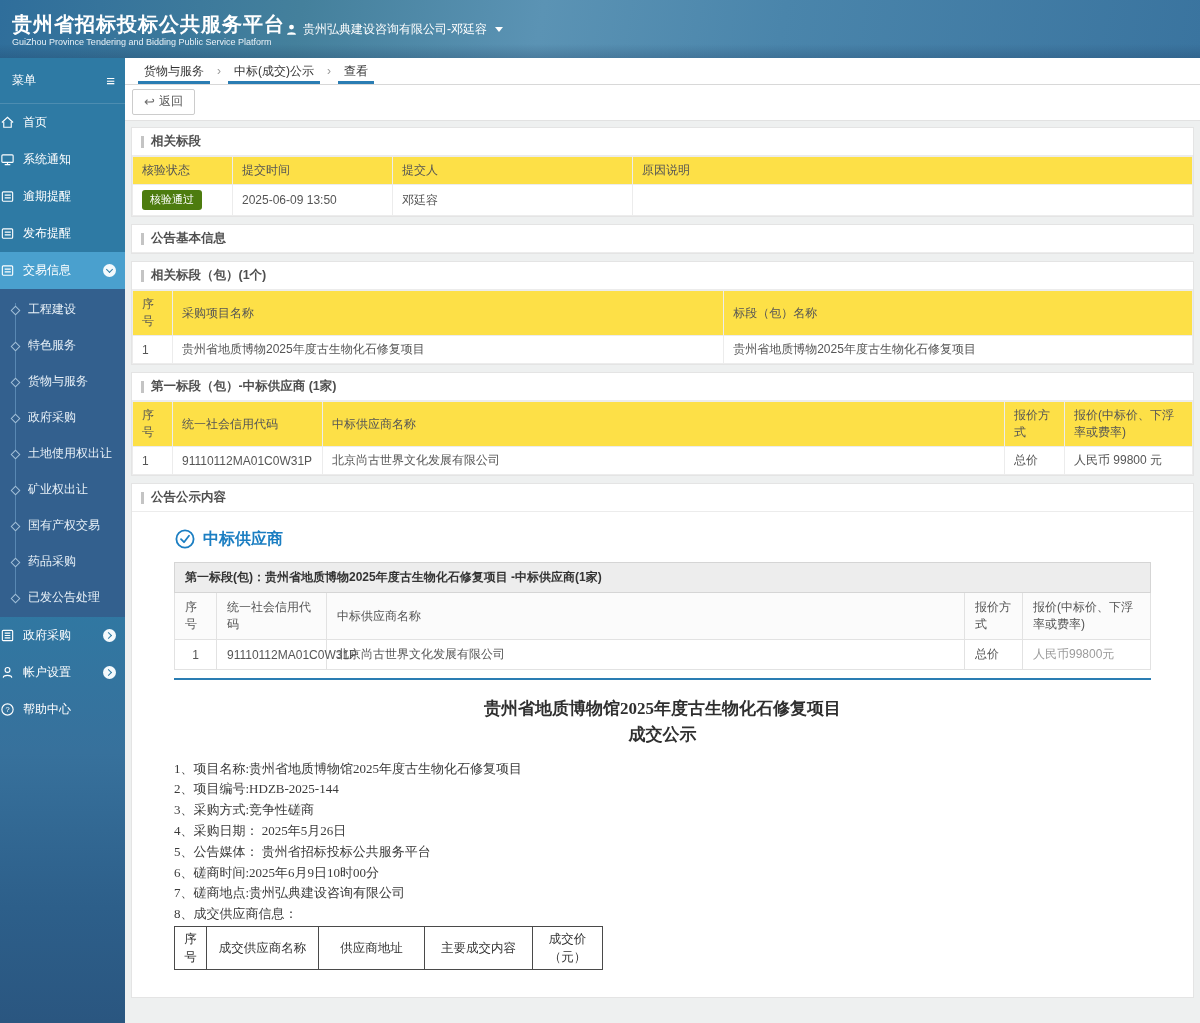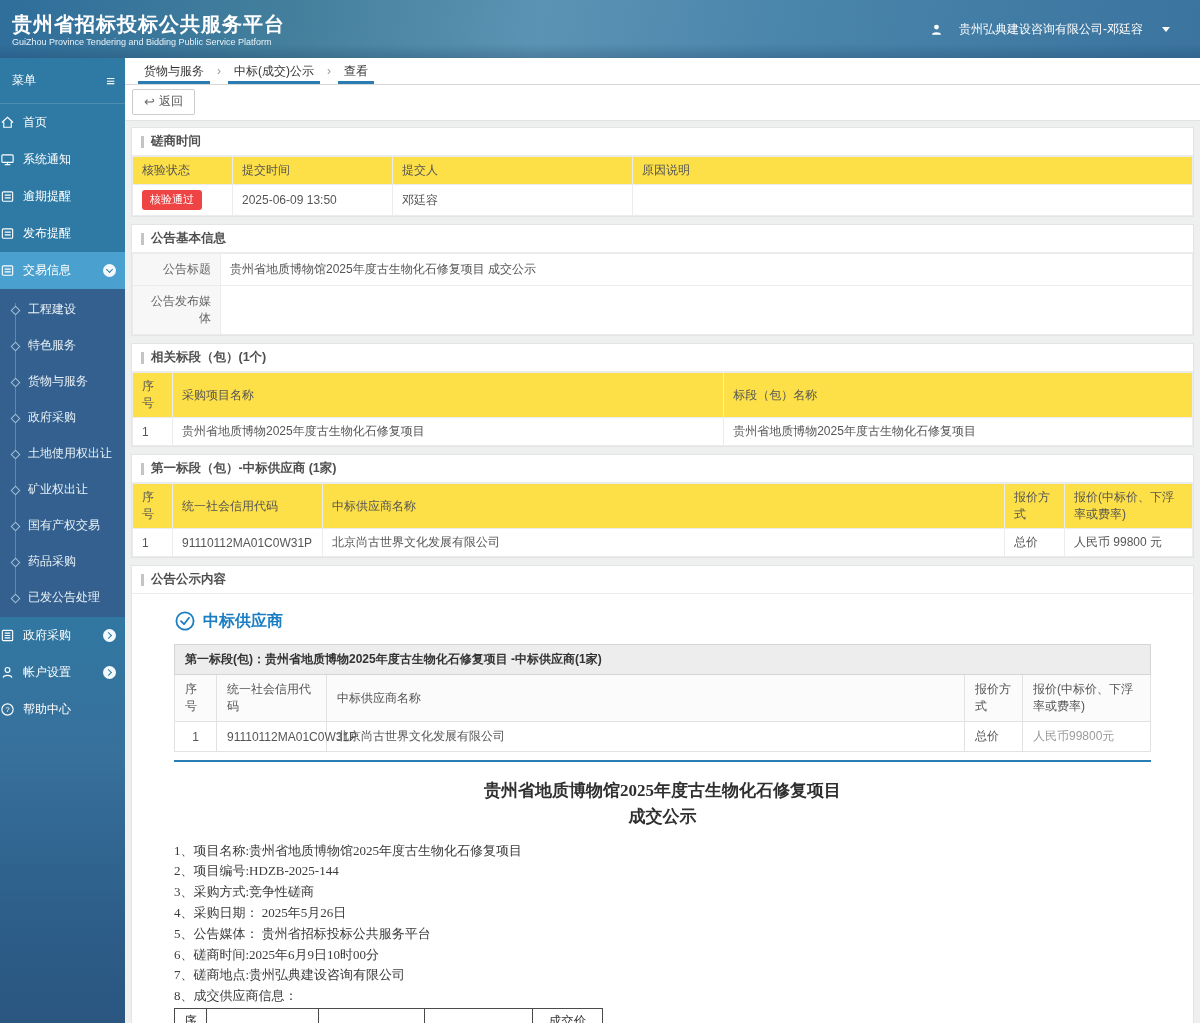--- a/index.html
+++ b/index.html
@@ -1,26 +1,26 @@
 <!DOCTYPE html>
 <html><head>
 <meta charset="utf-8">
 <style>
   * { margin:0; padding:0; box-sizing:border-box; }
   html,body { width:1200px; height:1023px; font-family:"Liberation Sans", sans-serif; background:#eef0f0; overflow:hidden; }
 
   
-  .header { height:58px; display:flex; justify-content:space-between; align-items:center;
+  .header { height:58px; display:flex; align-items:center;
     background:linear-gradient(100deg,#2f6e9b 0%,#44809c 25%,#5b93b4 45%,#4a85ab 65%,#3a749f 100%);
     padding:0 30px 0 12px; position:relative; }
   .header::after { content:''; position:absolute; left:0; bottom:0; width:100%; height:14px;
     background:linear-gradient(180deg,rgba(20,50,80,0) 0%,rgba(25,55,90,0.25) 100%); pointer-events:none; }
   .brand-title { color:#fff; font-size:20px; font-weight:bold; letter-spacing:1px; line-height:1.2; }
   .brand-sub { color:#e8f1f7; font-size:9px; margin-top:1px; }
-  .user-area { display:flex; align-items:center; gap:16px; color:#fff; font-size:12px; cursor:pointer; z-index:2; }
+  .user-area { display:flex; align-items:center; gap:5px; color:#fff; font-size:12px; cursor:pointer; z-index:2; }
   .caret-down { width:0; height:0; border-left:4px solid transparent; border-right:4px solid transparent; border-top:5px solid #fff; margin-left:3px; }
 
   
   .layout { display:flex; height:965px; }
 
   
   .sidebar { width:125px; flex-shrink:0; color:#fff; font-size:12px;
     background:linear-gradient(180deg,#2e7aa4 0%,#2e7aa4 52%,#37719c 72%,#2d5f8a 88%,#2a5680 100%); }
   .menu-header { height:46px; display:flex; align-items:center; justify-content:space-between; padding:0 10px 0 12px;
     border-bottom:1px solid rgba(255,255,255,0.15); font-size:12px; }
@@ -54,21 +54,21 @@
   .content { flex:1; padding:6px 6px 8px; overflow:auto; }
   .card { background:#fff; border:1px solid #e4e4e4; margin-bottom:7px; }
   .card-title { display:flex; align-items:center; padding:5px 9px; font-size:12.5px; color:#4f4f4f; font-weight:bold;
     border-bottom:1px solid #ececec; }
   .card-title::before { content:''; width:3px; height:12px; background:#c4c4c4; margin-right:7px; }
 
   table.grid { width:100%; border-collapse:collapse; font-size:12px; color:#555; table-layout:fixed; }
   .grid th { background:#fde047; font-weight:normal; text-align:left; padding:5px 9px; border:1px solid #ececec; color:#555; }
   .grid td { padding:5px 9px; border:1px solid #ececec; color:#555; background:#fff; overflow:hidden; }
   .muted { color:#9b9b9b; }
-  .badge-green { display:inline-block; background:#ef4444; color:#fff; font-size:11px; padding:2px 8px 3px; border-radius:3px; }
+  .badge-green { display:inline-block; background:#4d7c0f; color:#fff; font-size:11px; padding:2px 8px 3px; border-radius:3px; }
 
   .kv td.kv-label { width:88px; background:#f7f7f7; text-align:right; color:#666; padding:7px 9px; }
   .kv td.kv-value { padding:7px 9px; }
 
   
   .notice-inner { padding:12px 42px 26px; }
   .supplier-heading { display:flex; align-items:center; gap:7px; color:#1b7ec2; font-size:16px; font-weight:bold; margin:4px 0 12px; }
   table.band-table { width:100%; border-collapse:collapse; font-size:12px; color:#555; table-layout:fixed; border:1px solid #d5d5d5; }
   .band-table .band-row td { background:#ededed; color:#333; font-weight:bold; padding:6px 10px; border:1px solid #d5d5d5;margin-left:44px; }
   .band-table th { background:#fbfbfb; font-weight:normal; text-align:left; padding:6px 10px; border:1px solid #e2e2e2; }
@@ -225,21 +225,21 @@
     <div class="toolbar">
       <button class="back-btn">
         <span class="back-ico">↩</span>
         <span>返回</span>
       </button>
     </div>
 
     <div class="content">
 
       <div class="card">
-        <div class="card-title">磋商时间</div>
+        <div class="card-title">相关标段</div>
         <table class="grid">
           <colgroup>
               <col style="width:100px">
               <col style="width:160px">
               <col style="width:240px">
               <col>
             </colgroup>
           <thead>
               <tr>
             <th>核验状态</th>
@@ -254,32 +254,20 @@
             <td>2025-06-09 13:50</td>
             <td>邓廷容</td>
             <td></td>
           </tr>
             </tbody>
         </table>
       </div>
 
       <div class="card">
         <div class="card-title">公告基本信息</div>
-        <table class="grid kv">
-          <tbody>
-            <tr>
-              <td class="kv-label">公告标题</td>
-              <td class="kv-value">贵州省地质博物馆2025年度古生物化石修复项目 成交公示</td>
-            </tr>
-            <tr>
-              <td class="kv-label">公告发布媒体</td>
-              <td class="kv-value"></td>
-            </tr>
-          </tbody>
-        </table>
       </div>
 
       <div class="card">
         <div class="card-title">相关标段（包）(1个)</div>
         <table class="grid">
           <colgroup>
               <col style="width:40px">
               <col style="width:52%">
               <col>
             </colgroup>

